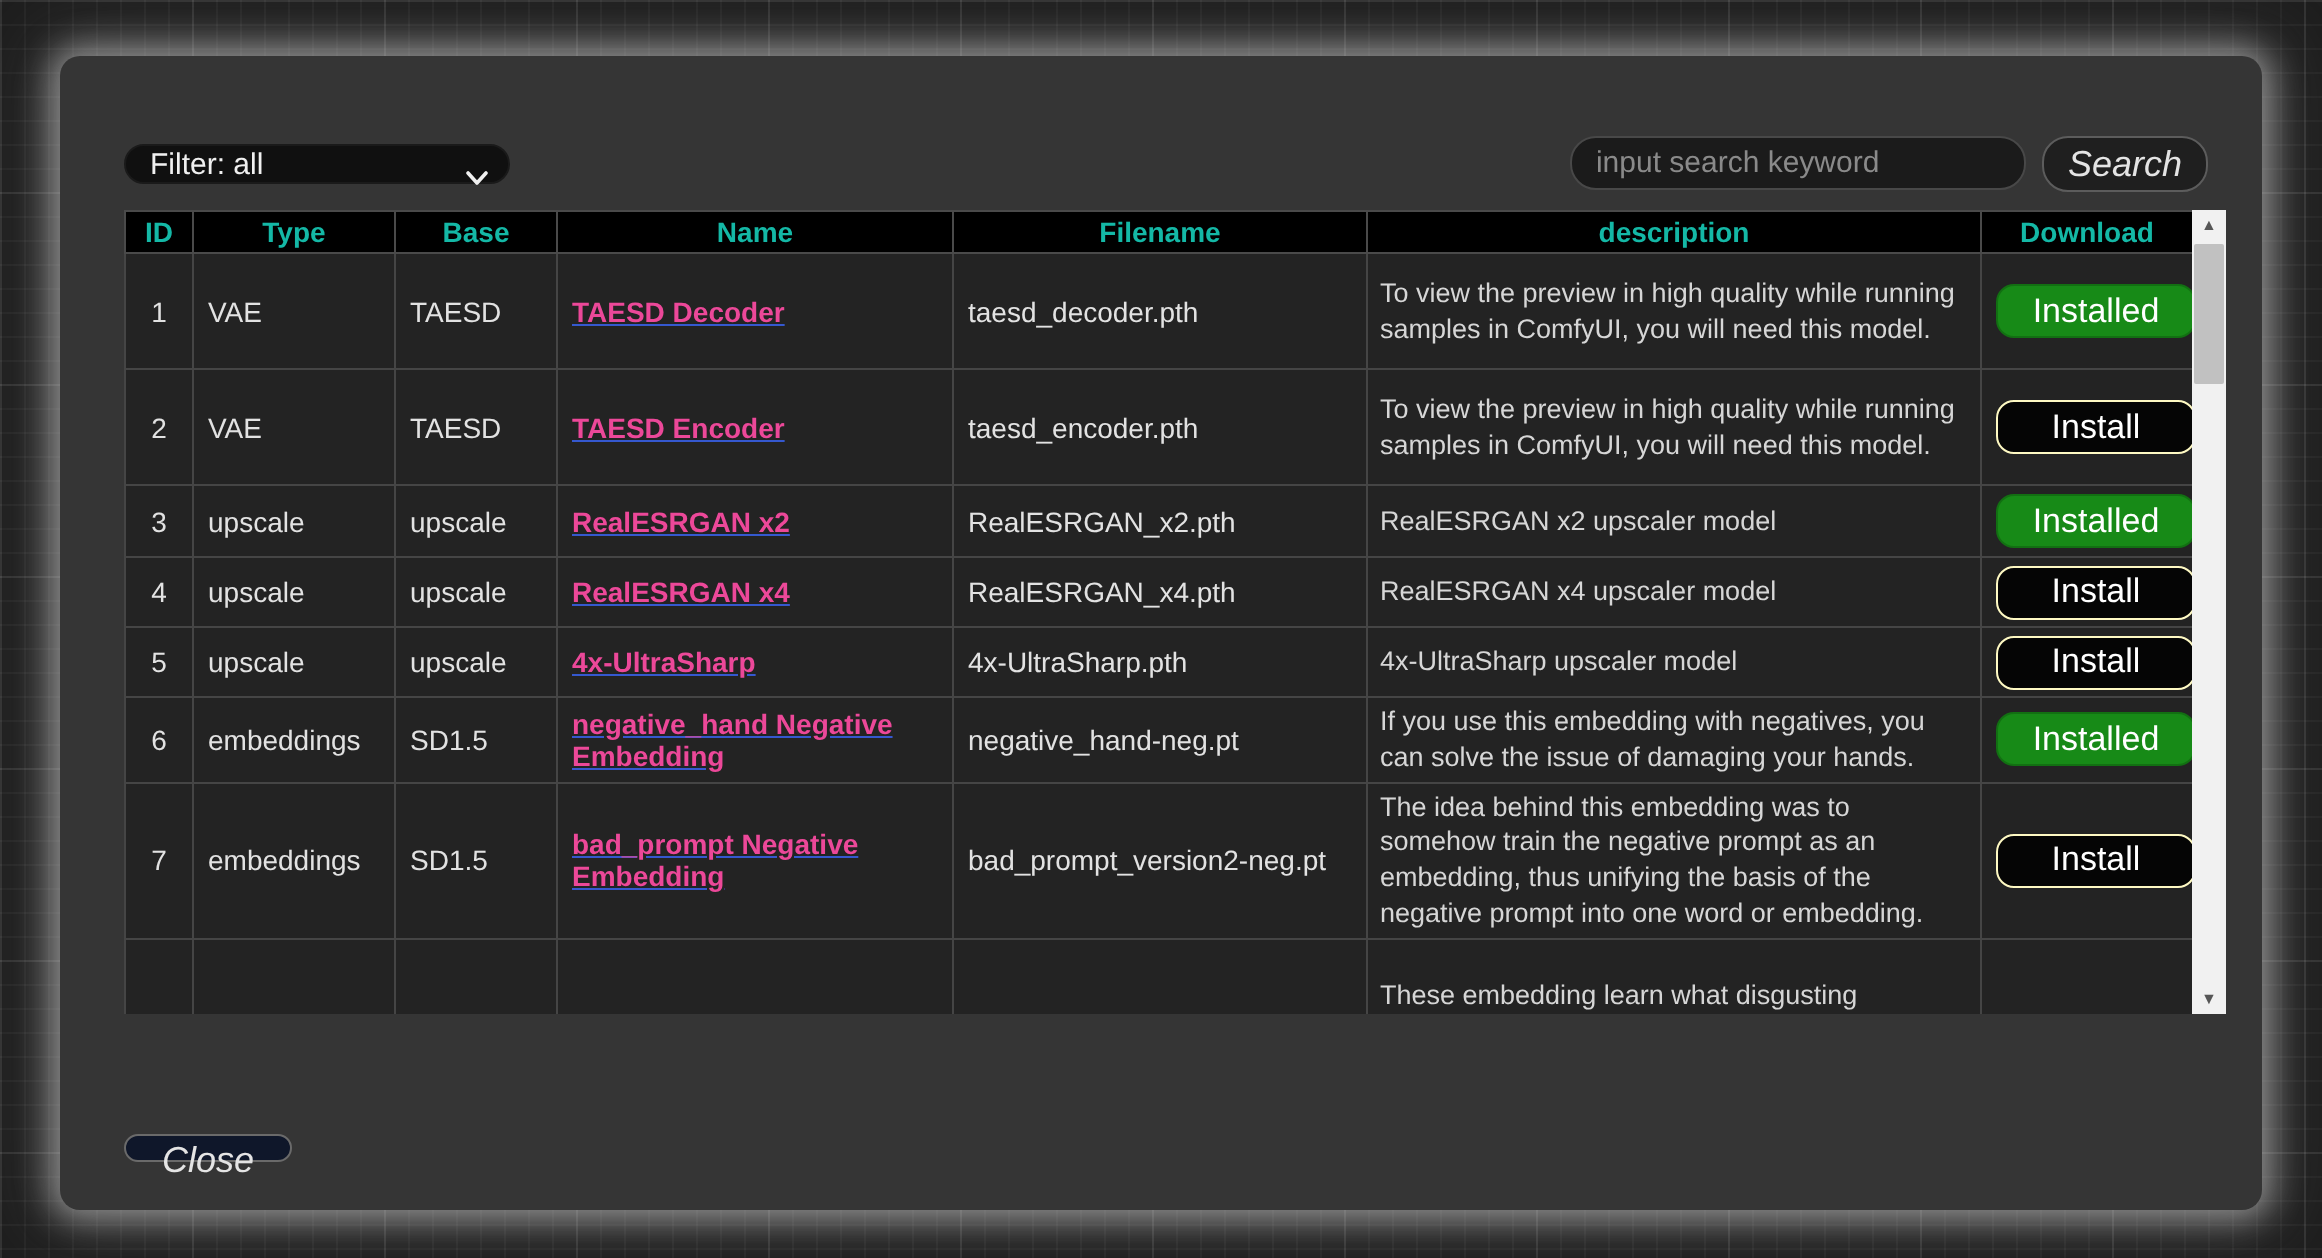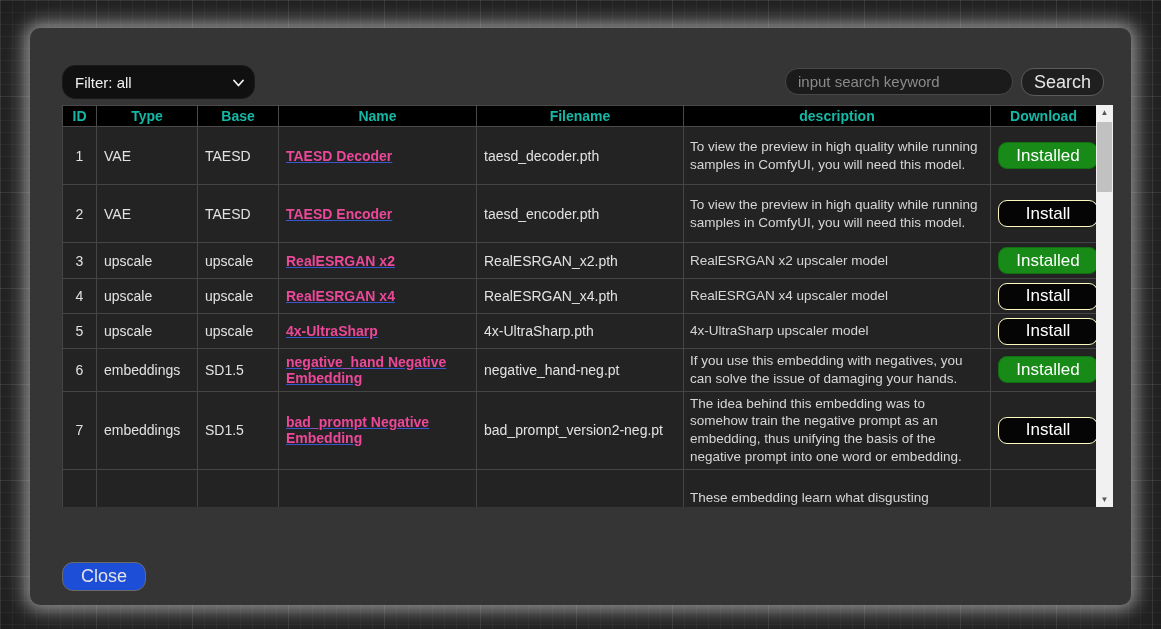--- a/index.html
+++ b/index.html
@@ -17,37 +17,37 @@
   }
   .modal {
     position:absolute; left:30px; top:28px; width:1101px; height:577px;
     background:#353535; border-radius:10px;
     box-shadow:0 0 16px 5px rgba(225,225,225,0.5), 0 0 34px 10px rgba(170,170,170,0.22);
     padding:40px 18px 14px 32px;
     display:flex; flex-direction:column;
   }
   
   .topbar { display:flex; align-items:center; justify-content:space-between; height:28px; margin-bottom:9px; padding-right:9px; }
-  .select-wrap { position:relative; width:193px; height:34px; }
+  .select-wrap { position:relative; width:193px; height:20px; }
   .select-wrap select {
     width:100%; height:100%; appearance:none; -webkit-appearance:none;
     background:#101010; color:#f0f0f0; border:1px solid #1a1a1a; border-radius:13px;
     font-family:"Liberation Sans", sans-serif; font-size:15px; padding:0 28px 0 12px; outline:none;
   }
   .select-chevron { position:absolute; right:11px; top:8px; pointer-events:none; }
   .search-group { display:flex; align-items:flex-start; gap:8px; }
   .search-input {
     width:228px; height:27px; background:#1b1b1b; border:1px solid #484848; border-radius:13px;
     color:#e0e0e0; font-family:"Liberation Sans", sans-serif; font-size:15px; padding:0 12px; outline:none;
   }
   .search-input::placeholder { color:#8a8a8a; }
   .btn {
     font-family:"Liberation Sans", sans-serif;
     background:#1f1f1f; color:#e4e4e4; border:1px solid #5c5c5c; border-radius:13px;
-    font-size:18px; padding:2px 12px; height:28px; cursor:pointer;
+    font-size:18px; padding:2px 12px; height:28px; cursor:pointer;font-style:italic;
   }
   
   .table-zone { display:flex; height:402px; }
   .table-clip { width:1034px; height:402px; overflow:hidden; }
   table { width:1034px; border-collapse:collapse; table-layout:fixed; background:#232323; }
   col.c-id{width:34px} col.c-type{width:101px} col.c-base{width:81px} col.c-name{width:198px}
   col.c-file{width:207px} col.c-desc{width:307px} col.c-dl{width:106px}
   th {
     background:#000; color:#14b8a6; font-weight:bold; font-size:14px; height:21px;
     border:1px solid #4a4a4a; text-align:center; padding:1px 2px;
@@ -73,21 +73,21 @@
   tbody tr:nth-child(3){height:36px} tbody tr:nth-child(4){height:35px}
   tbody tr:nth-child(5){height:35px} tbody tr:nth-child(6){height:42px}
   tbody tr:nth-child(7){height:71px} tbody tr:nth-child(8){height:92px}
   
   .scrollbar { width:17px; height:402px; background:#f1f1f1; position:relative; flex:none; }
   .sb-arrow { position:absolute; left:0; width:17px; height:15px; display:flex; align-items:center; justify-content:center; color:#565656; font-size:8px; cursor:pointer; }
   .sb-up { top:0; } .sb-down { bottom:0; }
   .sb-thumb { position:absolute; left:1px; top:17px; width:15px; height:70px; background:#c1c1c1; border-radius:1px; cursor:pointer; }
   
   .footer { margin-top:auto; }
-  .close-btn { font-size:18px; border-radius:11px; background:#1d4ed8; border-color:#6a6a6a; padding:2px 18px; height:29px; }
+  .close-btn { font-size:18px; border-radius:11px; background:#0f172a; border-color:#6a6a6a; padding:2px 18px; height:14px; }
 </style>
 </head>
 <body>
 
 <div class="modal">
 
   <div class="topbar">
     <div class="select-wrap">
       <select>
         <option>Filter: all</option>

